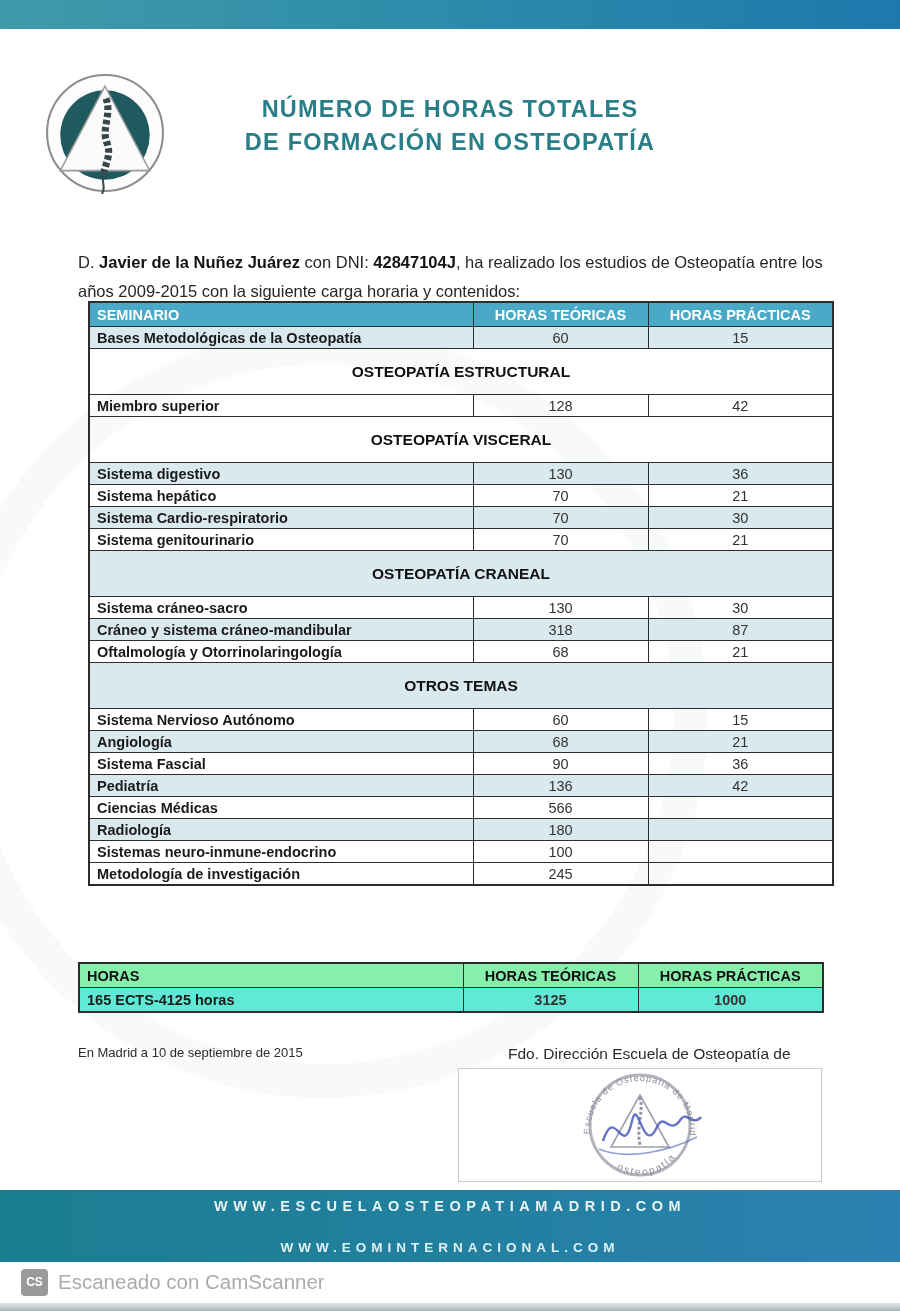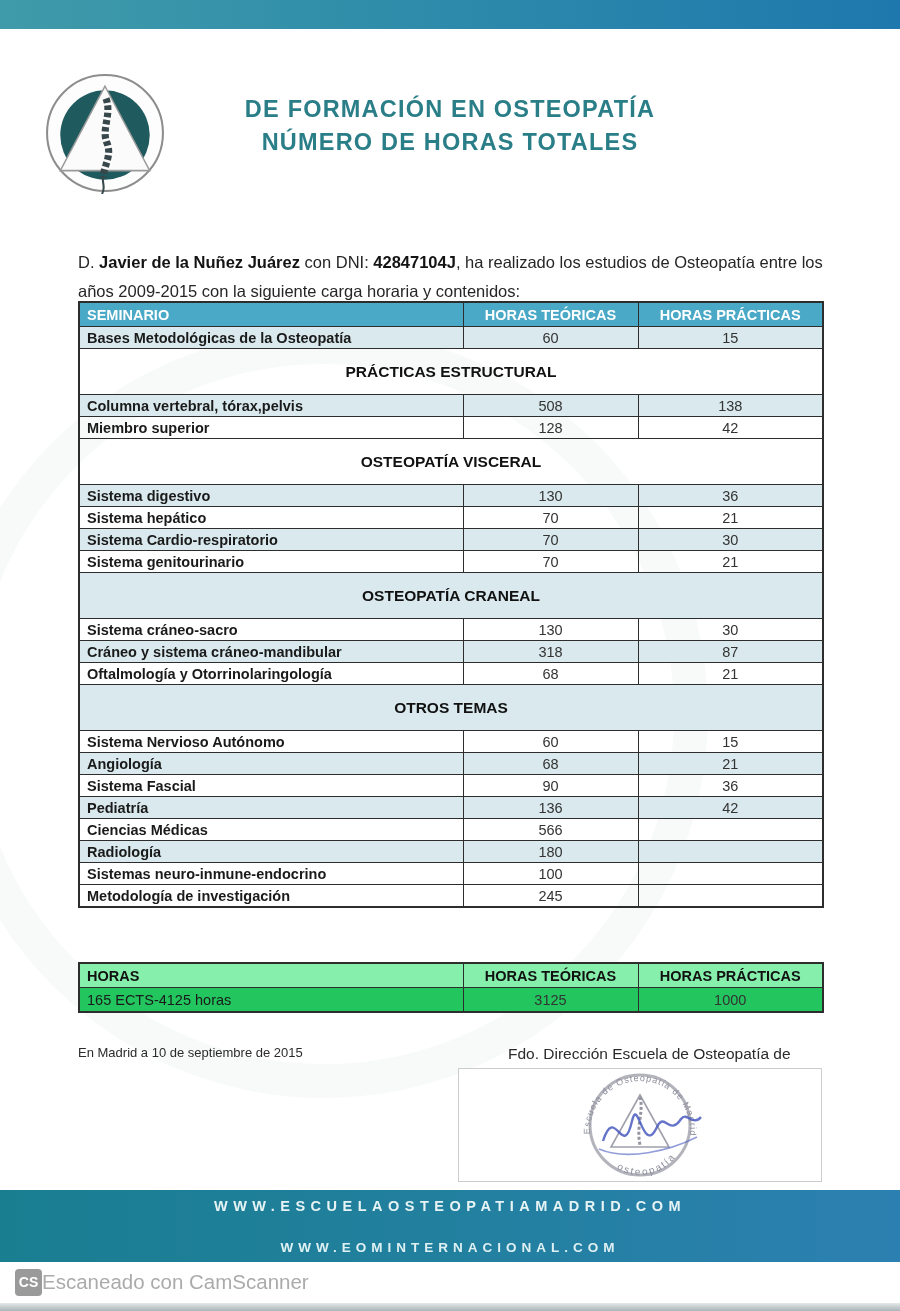--- a/index.html
+++ b/index.html
@@ -20,77 +20,77 @@
   
   .logo{position:absolute;top:72px;left:44px;width:122px;height:122px;}
   .doc-title{position:absolute;top:93px;left:0;width:100%;text-align:center;
     color:#2a7e88;font-size:23.5px;font-weight:bold;letter-spacing:1.2px;line-height:1.42;}
   
   .intro{position:absolute;top:231px;left:78px;width:752px;
     font-size:16.5px;line-height:29px;color:#262626;}
   .intro b{color:#141414;}
   
   table{border-collapse:collapse;table-layout:fixed;}
-  .main-table{position:absolute;top:301px;left:78px;width:744px;border:2px solid #2d2d2d;}
+  .main-table{position:absolute;top:301px;left:88px;width:744px;border:2px solid #2d2d2d;}
   .totals-table{position:absolute;top:962px;left:78px;width:744px;border:2px solid #2d2d2d;}
   td,th{border:1.5px solid #2d2d2d;font-size:14.5px;line-height:18px;
     padding:1.5px 7px;overflow:hidden;}
   col.c1{width:384px;}col.c2{width:175px;}col.c3{width:185px;}
   .main-table thead th{background:#4aa9c6;color:#ffffff;font-size:14.5px;
     font-weight:bold;text-align:center;height:20px;}
   .main-table thead th.first{text-align:left;}
   .cell-label{font-weight:bold;color:#1a1a1a;text-align:left;}
   .cell-num{text-align:center;color:#333;}
   tr.shade td{background:#d9e9ed;}
   td.section-cell{height:42px;text-align:center;font-weight:bold;
     font-size:15.5px;color:#111;}
   .totals-table th{background:#86efac;color:#111;font-weight:bold;height:20px;
     text-align:center;}
   .totals-table th.first{text-align:left;}
-  .totals-table td{background:#22c55e;font-weight:normal;height:20px;}
+  .totals-table td{background:#5eead4;font-weight:bold;height:20px;}
   
   .date-line{position:absolute;top:1045px;left:78px;font-size:13px;color:#2b2b2b;}
   .fdo-line{position:absolute;top:1045px;left:508px;font-size:15.5px;color:#2b2b2b;}
   .sig-box{position:absolute;top:1068px;left:458px;width:362px;height:112px;
     border:1px solid #cccccc;background:#ffffff;display:flex;align-items:center;justify-content:center;}
   
   .web-bar{position:absolute;top:1190px;left:0;right:0;height:72px;
     background:linear-gradient(90deg,#1a7e91 0%,#22809f 50%,#2c80b1 100%);
     display:flex;flex-direction:column;align-items:center;justify-content:center;gap:26px;}
   .web-line1{color:#e7f3f5;font-size:14.5px;font-weight:bold;letter-spacing:5.5px;}
   .web-line2{color:#dff0f3;font-size:13.5px;font-weight:bold;letter-spacing:5px;}
   
   .scan-row{position:absolute;top:1262px;left:0;right:0;height:40px;background:#ffffff;
     display:flex;align-items:center;}
-  .cs-icon{margin-left:15px;width:27px;height:27px;border-radius:4px;background:#9a9a9a;
-    color:#ffffff;font-weight:bold;font-size:14px;display:flex;align-items:center;
+  .cs-icon{margin-left:21px;width:27px;height:27px;border-radius:4px;background:#9a9a9a;
+    color:#ffffff;font-weight:bold;font-size:12px;display:flex;align-items:center;
     justify-content:center;flex:0 0 auto;}
-  .scan-label{margin-left:0;color:#ababab;font-size:20.5px;}
+  .scan-label{margin-left:10px;color:#ababab;font-size:20.5px;}
 </style>
 </head>
 <body>
 
 <div class="page">
 
   <div class="top-bar"></div>
   <div class="watermark"></div>
 
   <div class="logo">
     <svg viewBox="0 0 120 120" width="122" height="122">
       <circle cx="60" cy="60" r="57" fill="#fdfdfd" stroke="#8d8d8d" stroke-width="2"></circle>
       <circle cx="60" cy="62" r="44" fill="#1e5a5e"></circle>
       <polygon points="60,14 104,97 16,97" fill="#fbfbfb" stroke="#9a9a9a" stroke-width="1.5"></polygon>
       <path d="M61,26 C67,42 56,56 62,70 C67,82 59,92 58,104" fill="none" stroke="#37474c" stroke-width="7" stroke-dasharray="4.5 2.6"></path>
       <path d="M58,102 C57,110 61,114 57,120" fill="none" stroke="#37474c" stroke-width="2"></path>
     </svg>
   </div>
 
   <div class="doc-title">
+    <div>NÚMERO DE HORAS TOTALES</div>
     <div>DE FORMACIÓN EN OSTEOPATÍA</div>
-    <div>NÚMERO DE HORAS TOTALES</div>
   </div>
 
   <p class="intro"><span>D. </span><b>Javier de la Nuñez Juárez</b><span> con DNI: </span><b>42847104J</b><span>, ha realizado los estudios de Osteopatía entre los años 2009-2015 con la siguiente carga horaria y contenidos:</span></p>
 
   <table class="main-table">
     <colgroup>
         <col class="c1">
         <col class="c2">
         <col class="c3">
       </colgroup>
@@ -101,26 +101,21 @@
         <th>HORAS PRÁCTICAS</th>
       </tr>
     </thead>
     <tbody>
         <tr class="shade">
           <td class="cell-label">Bases Metodológicas de la Osteopatía</td>
           <td class="cell-num">60</td>
           <td class="cell-num">15</td>
         </tr>
         <tr>
-          <td colspan="3" class="section-cell">PRÁCTICAS ESTRUCTURAL</td>
-        </tr>
-        <tr class="shade">
-          <td class="cell-label">Columna vertebral, tórax,pelvis</td>
-          <td class="cell-num">508</td>
-          <td class="cell-num">138</td>
+          <td colspan="3" class="section-cell">OSTEOPATÍA ESTRUCTURAL</td>
         </tr>
         <tr>
           <td class="cell-label">Miembro superior</td>
           <td class="cell-num">128</td>
           <td class="cell-num">42</td>
         </tr>
         <tr>
           <td colspan="3" class="section-cell">OSTEOPATÍA VISCERAL</td>
         </tr>
         <tr class="shade">

